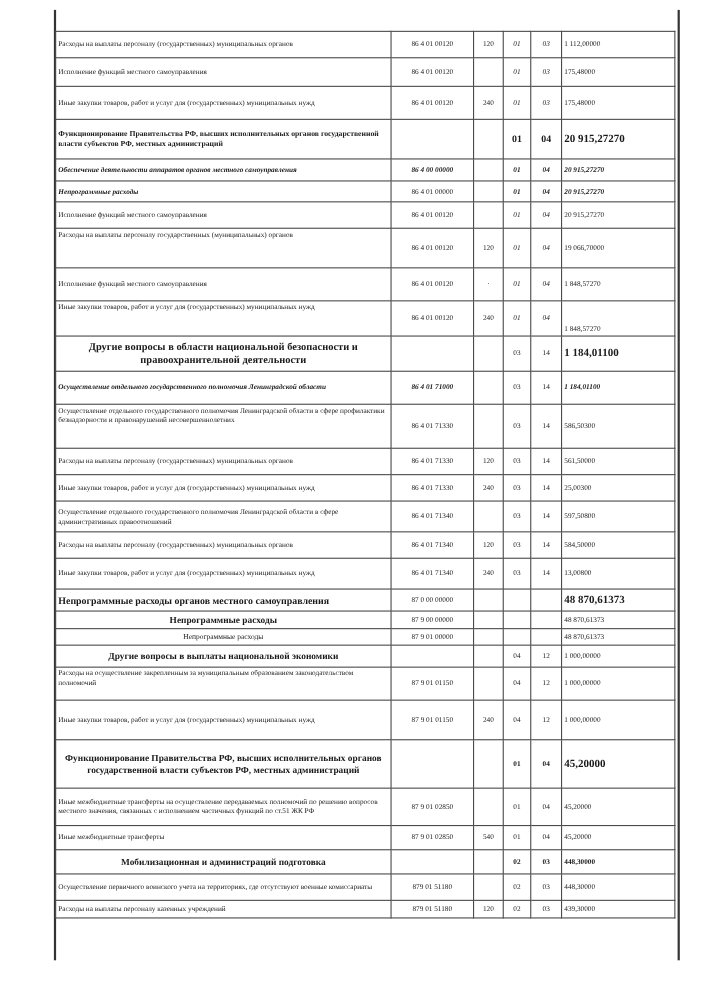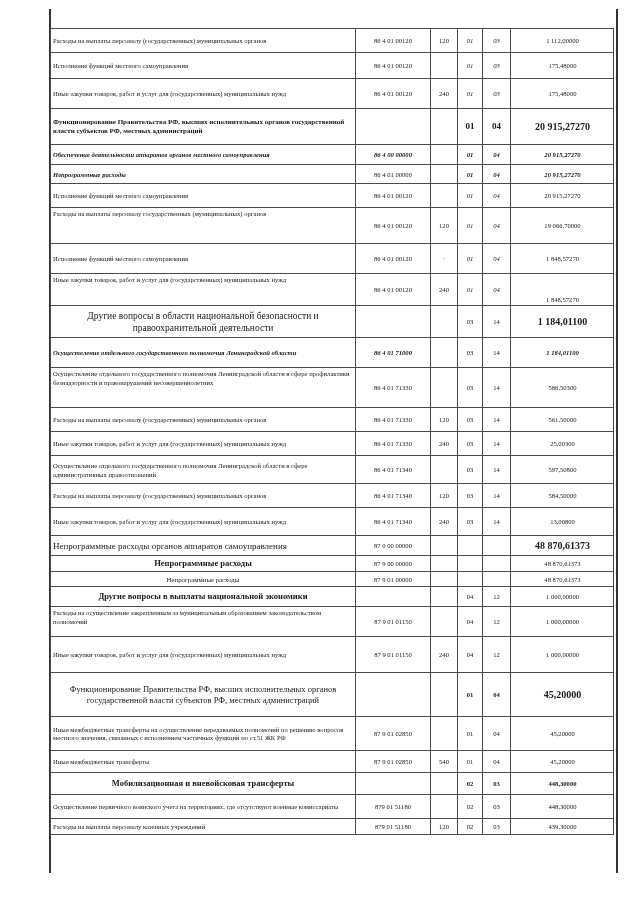--- a/index.html
+++ b/index.html
@@ -9,27 +9,27 @@
                  border-collapse:collapse; table-layout:fixed; }
   table.budget td { border:1px solid #4a4a4a; padding:1px 2px; vertical-align:middle;
                     font-size:6.6px; line-height:9px; overflow:hidden; }
   table.budget col.c-name { width:305px; }
   table.budget col.c-code { width:75px; }
   table.budget col.c-vr { width:27px; }
   table.budget col.c-rz { width:25px; }
   table.budget col.c-pr { width:28px; }
   table.budget col.c-sum { width:103px; }
   td.code, td.vr, td.rz, td.pr { text-align:center; }
-  td.sum { text-align:center; padding-right:1px !important; }
+  td.sum { text-align:left; padding-right:1px !important; }
   tr.italic td { font-style:italic; font-weight:bold; }
   tr.ital-codes td.rz, tr.ital-codes td.pr { font-style:italic; }
   tr.bold-head td.name { font-weight:bold; font-size:7px; }
   tr.bold-head td.rz, tr.bold-head td.pr { font-weight:bold; font-size:9px; }
   tr.bold-head td.sum { font-weight:bold; font-size:10px; }
-  tr.section td.name { font-weight:normal; font-size:9.5px; line-height:12px; text-align:center; }
+  tr.section td.name { font-weight:bold; font-size:9.5px; line-height:12px; text-align:center; }
   tr.section td.sum { font-weight:bold; font-size:10px; }
   tr.section-sm td.name { font-weight:bold; font-size:8.5px; text-align:center; }
   tr.center-plain td.name { text-align:center; font-size:6.8px; }
   tr.sub-bold td.sum, tr.sub-bold td.rz, tr.sub-bold td.pr { font-weight:bold; }
   .outer-border { position:absolute; left:49px; top:9px; width:565px; height:864px;
                   border-left:2px solid #333; border-right:2px solid #333; pointer-events:none; }
 </style>
 </head>
 <body>
 
@@ -183,21 +183,21 @@
     </tr>
     <tr style="height:28px">
       <td class="name">Иные закупки товаров, работ и услуг для (государственных) муниципальных нужд</td>
       <td class="code">86 4 01 71340</td>
       <td class="vr">240</td>
       <td class="rz">03</td>
       <td class="pr">14</td>
       <td class="sum">13,00800</td>
     </tr>
     <tr class="section" style="height:20px">
-      <td class="name" style="text-align:left;font-size:9px">Непрограммные расходы органов аппаратов самоуправления</td>
+      <td class="name" style="text-align:left;font-size:9px">Непрограммные расходы органов местного самоуправления</td>
       <td class="code">87 0 00 00000</td>
       <td class="vr"></td>
       <td class="rz"></td>
       <td class="pr"></td>
       <td class="sum">48 870,61373</td>
     </tr>
     <tr class="section-sm" style="height:16px">
       <td class="name">Непрограммные расходы</td>
       <td class="code">87 9 00 00000</td>
       <td class="vr"></td>
@@ -255,21 +255,21 @@
     </tr>
     <tr style="height:22px">
       <td class="name">Иные межбюджетные трансферты</td>
       <td class="code">87 9 01 02850</td>
       <td class="vr">540</td>
       <td class="rz">01</td>
       <td class="pr">04</td>
       <td class="sum">45,20000</td>
     </tr>
     <tr class="section-sm sub-bold" style="height:22px">
-      <td class="name">Мобилизационная и вневойсковая трансферты</td>
+      <td class="name">Мобилизационная и администраций подготовка</td>
       <td class="code"></td>
       <td class="vr"></td>
       <td class="rz">02</td>
       <td class="pr">03</td>
       <td class="sum">448,30000</td>
     </tr>
     <tr style="height:24px">
       <td class="name">Осуществление первичного воинского учета на территориях, где отсутствуют военные комиссариаты</td>
       <td class="code">879 01 51180</td>
       <td class="vr"></td>

